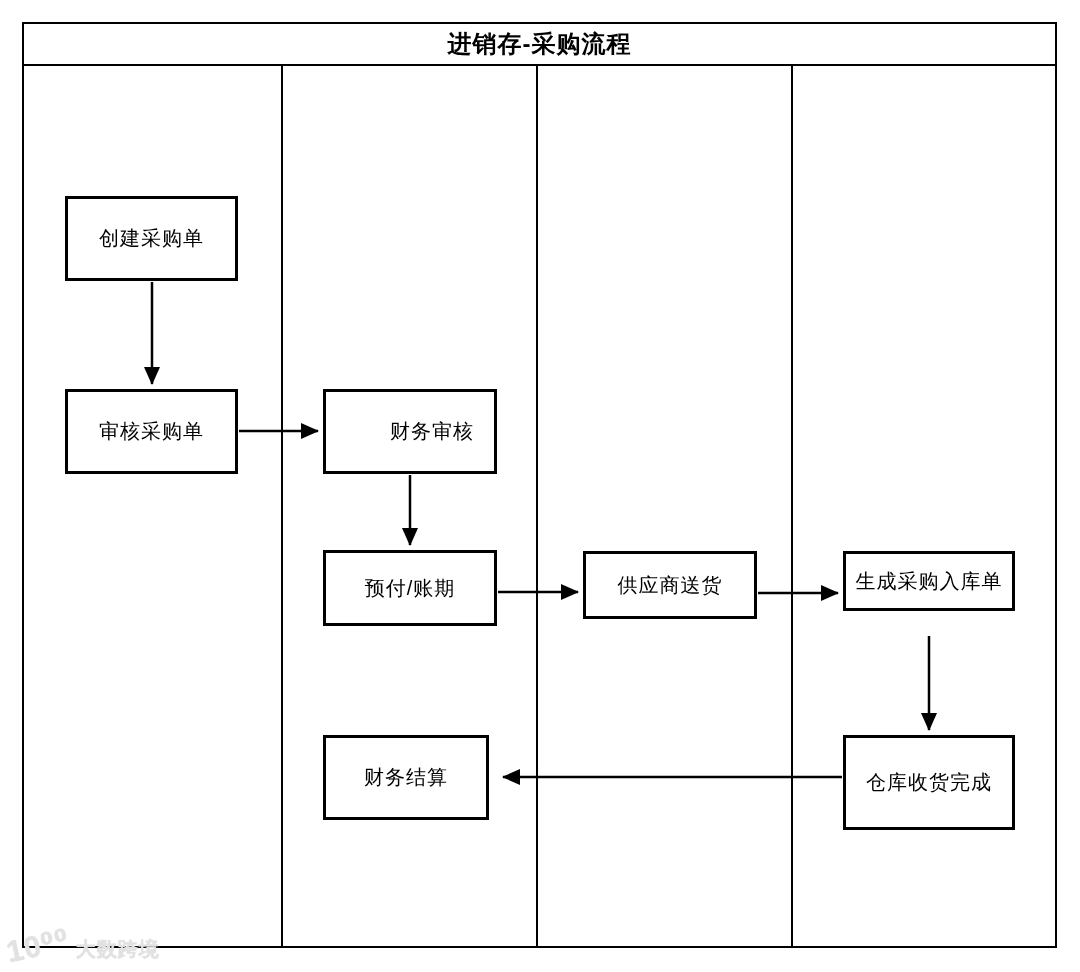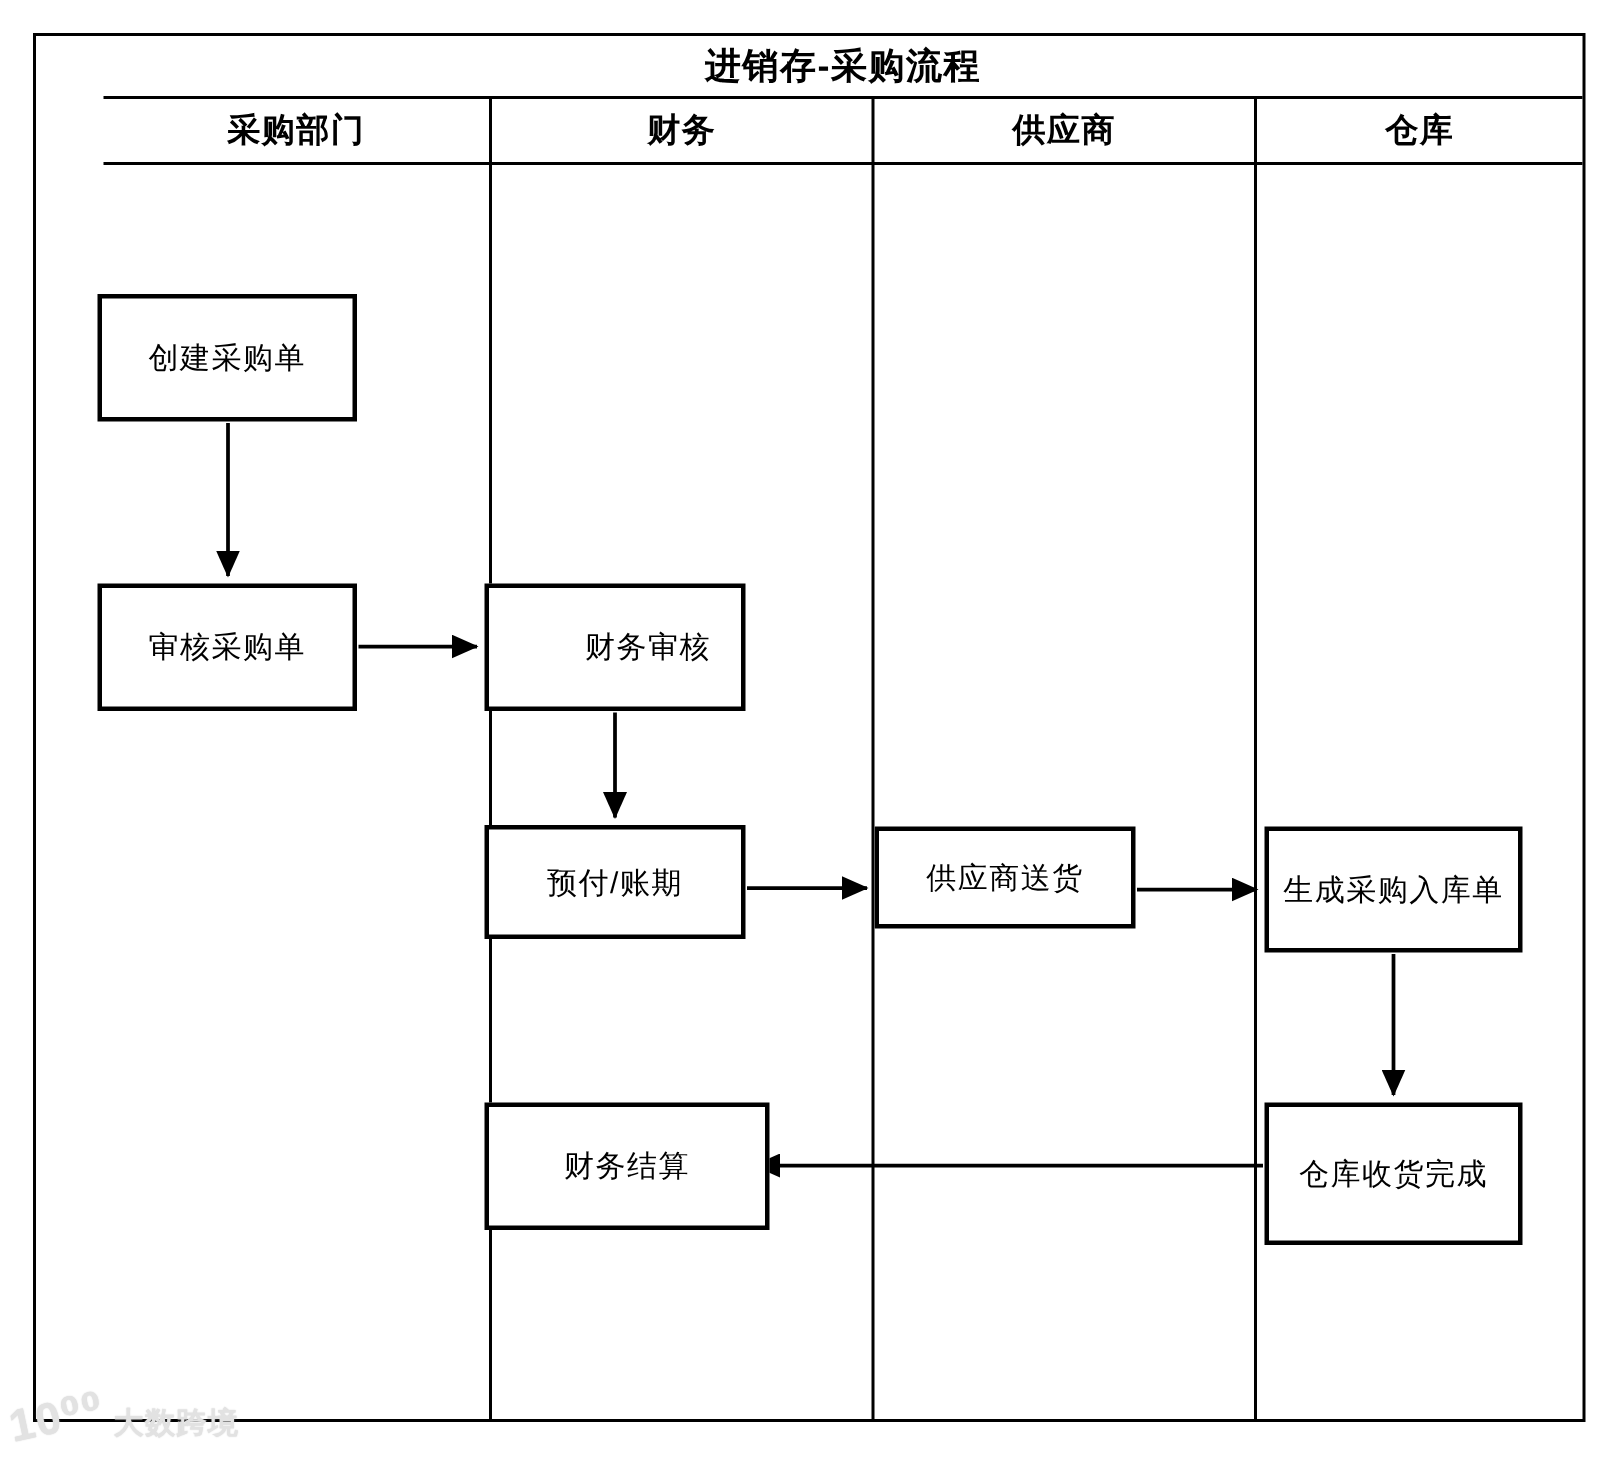--- a/index.html
+++ b/index.html
@@ -17,21 +17,20 @@
   }
   
   .sw-table {
     position: absolute;
     left: 22px; top: 22px;
     width: 1035px; height: 926px;
     border: 2px solid #000;
     display: flex;
     flex-direction: column;
     background: #fff;
-    padding-left: 45px;
   }
   .title-row {
     height: 42px;
     flex: 0 0 42px;
     border-bottom: 2px solid #000;
     display: flex; align-items: center; justify-content: center;
     font-size: 24px; font-weight: bold;
     letter-spacing: 1px;
   }
   .header-row {
@@ -63,23 +62,23 @@
     display: flex; align-items: center; justify-content: center;
     font-size: 20px;
     letter-spacing: 1px;
     z-index: 2;
   }
   #node-create-po        { left: 65px;  top: 196px; width: 173px; height: 85px; }
   #node-review-po        { left: 65px;  top: 389px; width: 173px; height: 85px; }
   #node-finance-review   { left: 323px; top: 389px; width: 174px; height: 85px; padding-left: 44px; }
   #node-prepay-terms     { left: 323px; top: 550px; width: 174px; height: 76px; }
   #node-supplier-delivery{ left: 583px; top: 551px; width: 174px; height: 68px; }
-  #node-generate-inbound { left: 843px; top: 551px; width: 172px; height: 84px; }
+  #node-generate-inbound { left: 843px; top: 551px; width: 172px; height: 60px; }
   #node-warehouse-done   { left: 843px; top: 735px; width: 172px; height: 95px; }
-  #node-finance-settle   { left: 323px; top: 735px; width: 190px; height: 85px; }
+  #node-finance-settle   { left: 323px; top: 735px; width: 166px; height: 85px; }
 
   .arrows-svg {
     position: absolute;
     left: 0; top: 0;
     width: 1080px; height: 972px;
     z-index: 1;
     pointer-events: none;
   }
 
   
@@ -102,26 +101,20 @@
   }
   .watermark .wm-text { font-size: 20px; }
 </style>
 </head>
 <body>
 
 <div class="canvas">
 
   <div class="sw-table">
     <div class="title-row">进销存-采购流程</div>
-    <div class="header-row">
-      <div class="header-cell c1">采购部门</div>
-      <div class="header-cell c2">财务</div>
-      <div class="header-cell c3">供应商</div>
-      <div class="header-cell c4">仓库</div>
-    </div>
     <div class="body-row">
       <div class="body-cell c1"></div>
       <div class="body-cell c2"></div>
       <div class="body-cell c3"></div>
       <div class="body-cell c4"></div>
     </div>
   </div>
 
   <svg class="arrows-svg" viewBox="0 0 1080 972" xmlns="http://www.w3.org/2000/svg">
     <defs>

